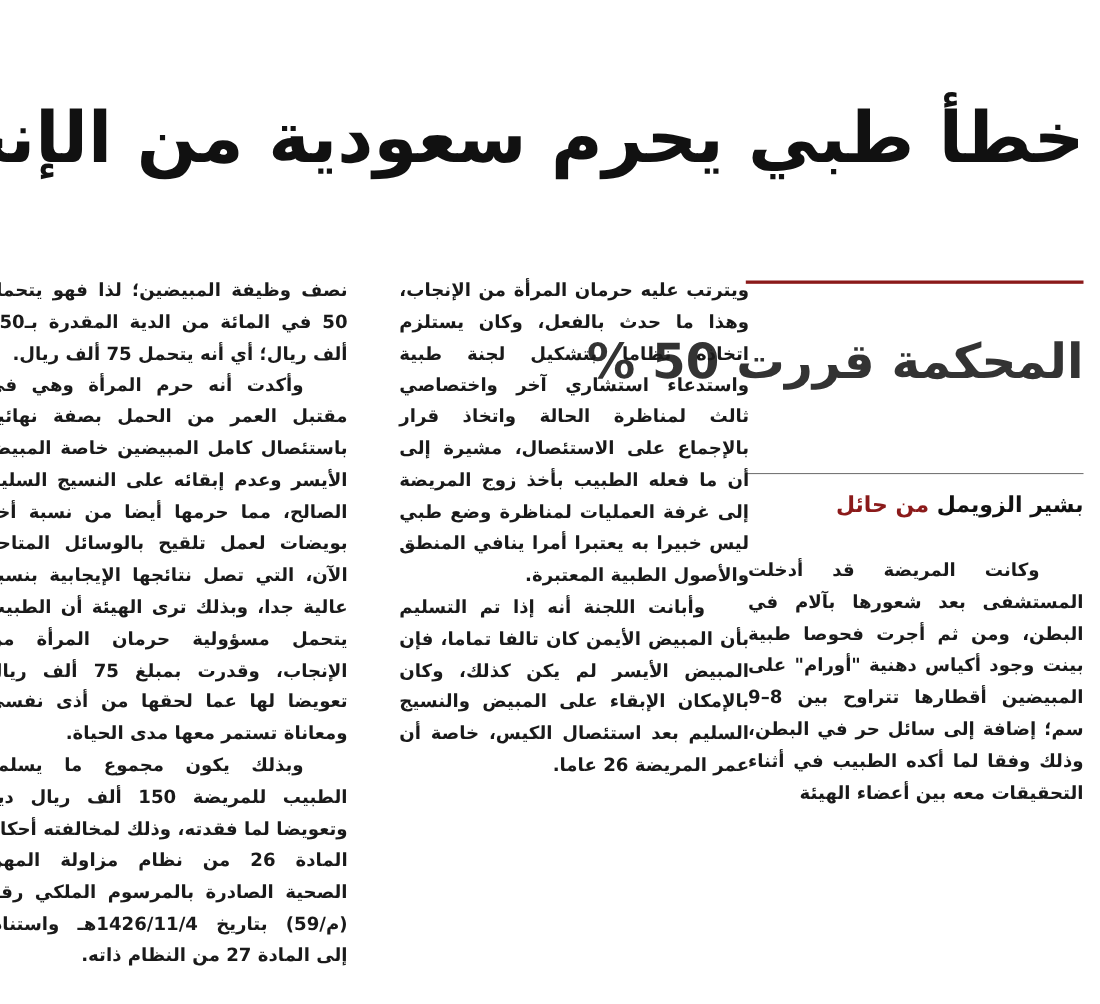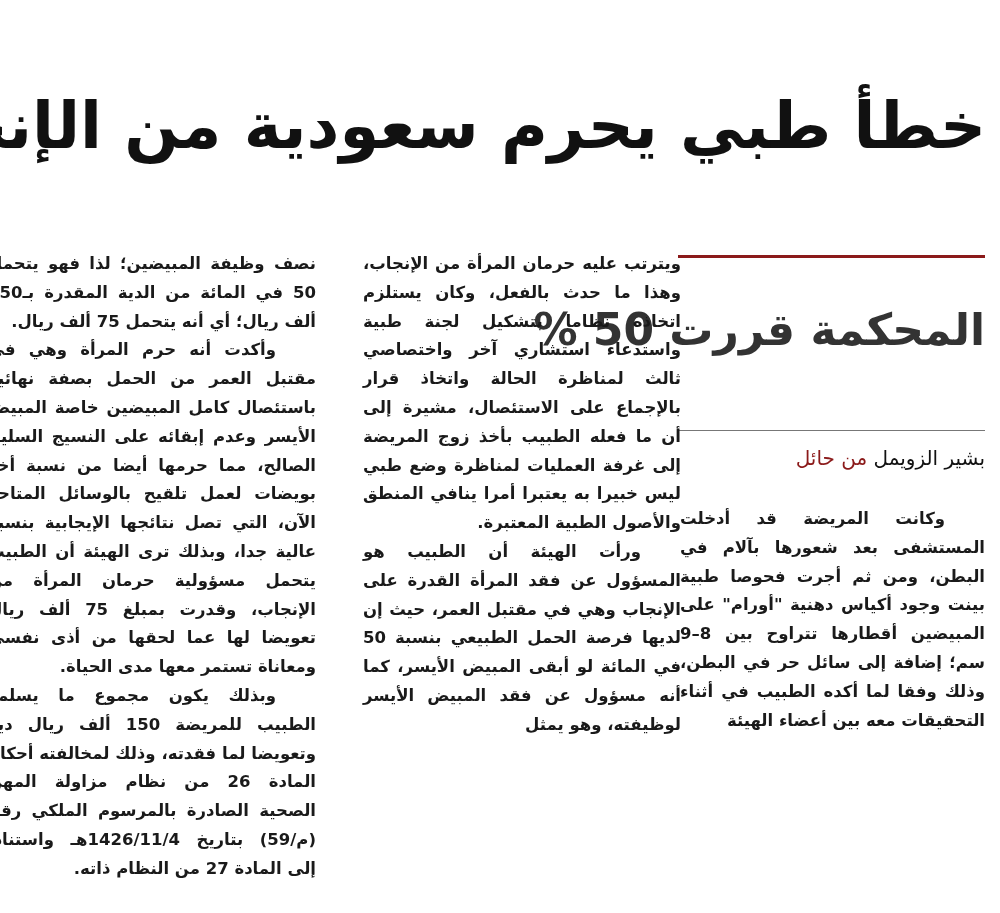--- a/index.html
+++ b/index.html
@@ -36,21 +36,21 @@
     color: #333333;
   }
   .sub-headline .line { display: block; white-space: nowrap; }
   .gray-rule {
     position: absolute; top: 430px; right: 15px; width: 307px; height: 1px;
     background: #777777;
   }
   .byline {
     position: absolute; top: 446px; right: 15px; width: 310px;
     direction: rtl; text-align: right;
-    font-family: "DejaVu Sans", sans-serif; font-weight: normal; font-size: 20px;
+    font-family: "DejaVu Sans", sans-serif; font-weight: bold; font-size: 20px;
     color: #111;
   }
   .byline .location { color: #8b1a1a; }
 </style>
 </head>
 <body>
 
 <h1 class="headline">
   <span class="line">خطأ طبي يحرم سعودية من الإنجاب ..</span>
 </h1>
@@ -67,20 +67,20 @@
   <span>بشير الزويمل</span>
   <span class="location">من حائل</span>
 </div>
 
 <div class="col col-right">
   <p class="indent">وكانت المريضة قد أدخلت المستشفى بعد شعورها بآلام في البطن، ومن ثم أجرت فحوصا طبية بينت وجود أكياس دهنية "أورام" على المبيضين أقطارها تتراوح بين 8–9 سم؛ إضافة إلى سائل حر في البطن، وذلك وفقا لما أكده الطبيب في أثناء التحقيقات معه بين أعضاء الهيئة</p>
 </div>
 
 <div class="col col-middle">
   <p>ويترتب عليه حرمان المرأة من الإنجاب، وهذا ما حدث بالفعل، وكان يستلزم اتخاذه نظاما بتشكيل لجنة طبية واستدعاء استشاري آخر واختصاصي ثالث لمناظرة الحالة واتخاذ قرار بالإجماع على الاستئصال، مشيرة إلى أن ما فعله الطبيب بأخذ زوج المريضة إلى غرفة العمليات لمناظرة وضع طبي ليس خبيرا به يعتبرا أمرا ينافي المنطق والأصول الطبية المعتبرة.</p>
-  <p class="indent">ورأت الهيئة أن الطبيب هو المسؤول عن فقد المرأة القدرة على الإنجاب وهي في مقتبل العمر، حيث إن لديها فرصة الحمل الطبيعي بنسبة 50 في المائة لو أبقى المبيض الأيسر، كما أنه مسؤول عن فقد المبيض الأيسر لوظيفته، وهو يمثل</p>
+  <p class="indent">وأبانت اللجنة أنه إذا تم التسليم بأن المبيض الأيمن كان تالفا تماما، فإن المبيض الأيسر لم يكن كذلك، وكان بالإمكان الإبقاء على المبيض والنسيج السليم بعد استئصال الكيس، خاصة أن عمر المريضة 26 عاما.</p>
 </div>
 
 <div class="col col-left">
   <p>نصف وظيفة المبيضين؛ لذا فهو يتحمل 50 في المائة من الدية المقدرة بـ150 ألف ريال؛ أي أنه يتحمل 75 ألف ريال.</p>
   <p class="indent">وأكدت أنه حرم المرأة وهي في مقتبل العمر من الحمل بصفة نهائية باستئصال كامل المبيضين خاصة المبيض الأيسر وعدم إبقائه على النسيج السليم الصالح، مما حرمها أيضا من نسبة أخذ بويضات لعمل تلقيح بالوسائل المتاحة الآن، التي تصل نتائجها الإيجابية بنسبة عالية جدا، وبذلك ترى الهيئة أن الطبيب يتحمل مسؤولية حرمان المرأة من الإنجاب، وقدرت بمبلغ 75 ألف ريال تعويضا لها عما لحقها من أذى نفسي ومعاناة تستمر معها مدى الحياة.</p>
   <p class="indent">وبذلك يكون مجموع ما يسلمه الطبيب للمريضة 150 ألف ريال دية وتعويضا لما فقدته، وذلك لمخالفته أحكام المادة 26 من نظام مزاولة المهن الصحية الصادرة بالمرسوم الملكي رقم (م/59) بتاريخ 1426/11/4هـ واستنادا إلى المادة 27 من النظام ذاته.</p>
 </div>
 
 </body></html>

